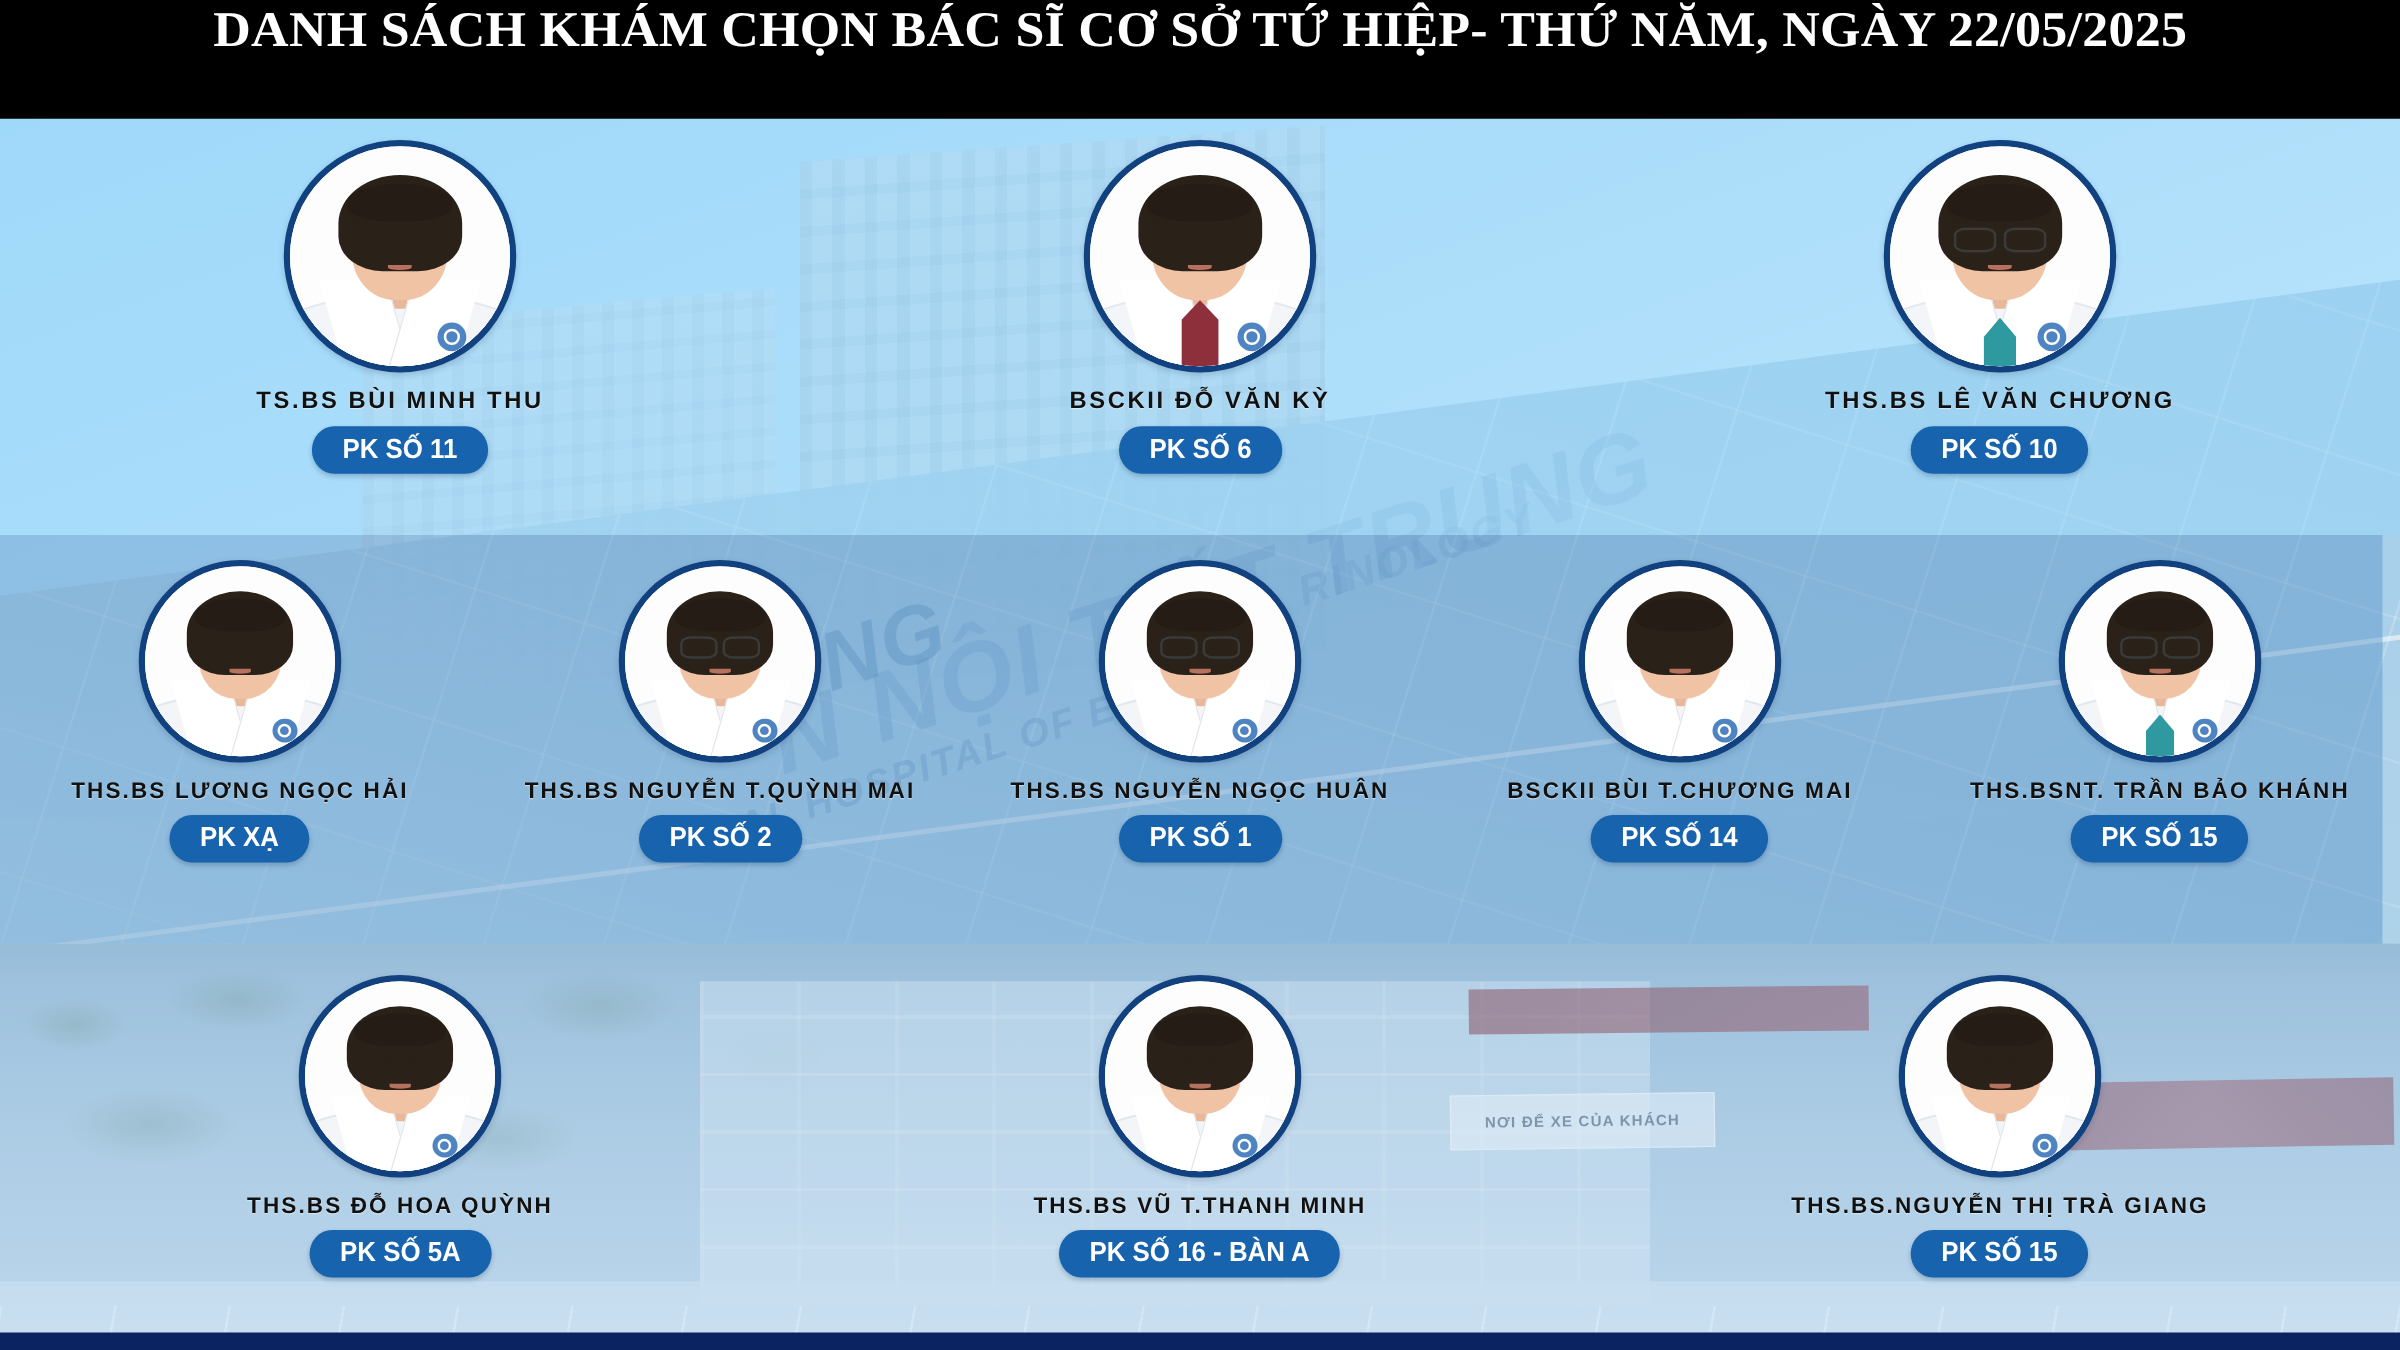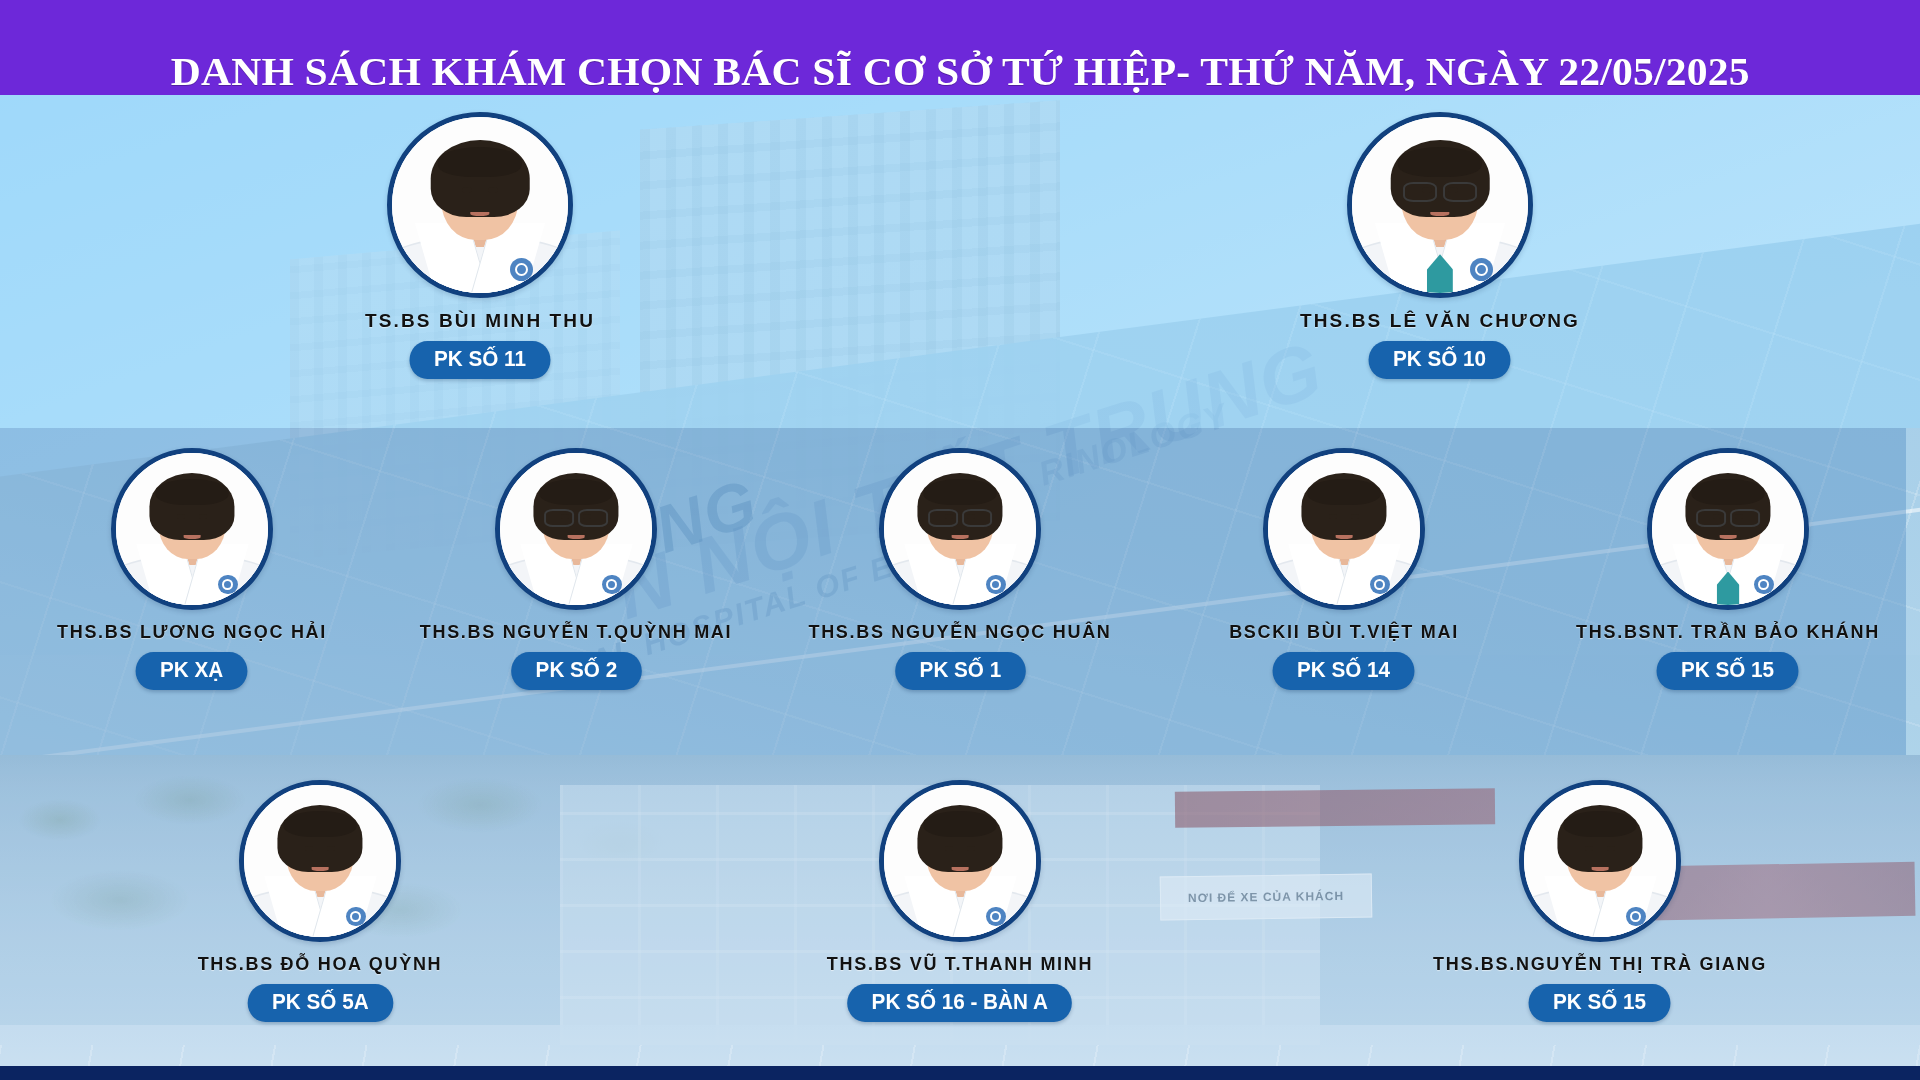--- a/index.html
+++ b/index.html
@@ -10,22 +10,22 @@
     background:#0a2060;
   }
   #poster{
     position:relative;width:1920px;height:1080px;overflow:hidden;
     background:#bfe2f8;
   }
 
   
   .header-bar{
     position:absolute;left:0;top:0;width:1920px;height:95px;
-    background:#6d28d9;
-    display:flex;align-items:flex-end;justify-content:center;
+    background:#000000;
+    display:flex;align-items:flex-start;justify-content:center;
     z-index:40;
   }
   .header-title{
     color:#ffffff;
     font-family:"Liberation Serif", serif;
     font-weight:bold;
     font-size:40px;
     letter-spacing:.2px;
     white-space:nowrap;
     transform:scaleX(1.04);
@@ -336,20 +336,39 @@
           <div class="doc-name">TS.BS BÙI MINH THU</div>
           <div class="pk-badge" style="background: rgb(23, 99, 173);">PK SỐ 11</div>
         </div>
         <div class="doctor">
           <div class="avatar">
             <div class="p-bg"></div>
             <div class="p-shoulders"></div>
             <div class="p-neck"></div>
             <div class="p-collarL"></div>
             <div class="p-collarR"></div>
+            <div class="p-inner"></div>
+            <div class="p-face"></div>
+            <div class="p-hair"></div>
+            <div class="p-fringe"></div>
+            <div class="p-eyeL"></div>
+            <div class="p-eyeR"></div>
+            <div class="p-mouth"></div>
+            <div class="p-logo"></div>
+          </div>
+          <div class="doc-name">BSCKII ĐỖ VĂN KỲ</div>
+          <div class="pk-badge" style="background: rgb(23, 99, 173);">PK SỐ 6</div>
+        </div>
+        <div class="doctor">
+          <div class="avatar">
+            <div class="p-bg"></div>
+            <div class="p-shoulders"></div>
+            <div class="p-neck"></div>
+            <div class="p-collarL"></div>
+            <div class="p-collarR"></div>
             <div class="p-scrub"></div>
             <div class="p-face"></div>
             <div class="p-hair"></div>
             <div class="p-fringe"></div>
             <div class="p-eyeL"></div>
             <div class="p-eyeR"></div>
             <div class="p-mouth"></div>
             <div class="p-glasses"></div>
             <div class="p-logo"></div>
           </div>
@@ -424,21 +443,21 @@
             <div class="p-collarL"></div>
             <div class="p-collarR"></div>
             <div class="p-face"></div>
             <div class="p-hair"></div>
             <div class="p-fringe"></div>
             <div class="p-eyeL"></div>
             <div class="p-eyeR"></div>
             <div class="p-mouth"></div>
             <div class="p-logo"></div>
           </div>
-          <div class="doc-name">BSCKII BÙI T.VIỆT MAI</div>
+          <div class="doc-name">BSCKII BÙI T.CHƯƠNG MAI</div>
           <div class="pk-badge" style="background: rgb(23, 99, 173);">PK SỐ 14</div>
         </div>
         <div class="doctor">
           <div class="avatar">
             <div class="p-bg"></div>
             <div class="p-hair-long"></div>
             <div class="p-shoulders"></div>
             <div class="p-neck"></div>
             <div class="p-collarL"></div>
             <div class="p-collarR"></div>

